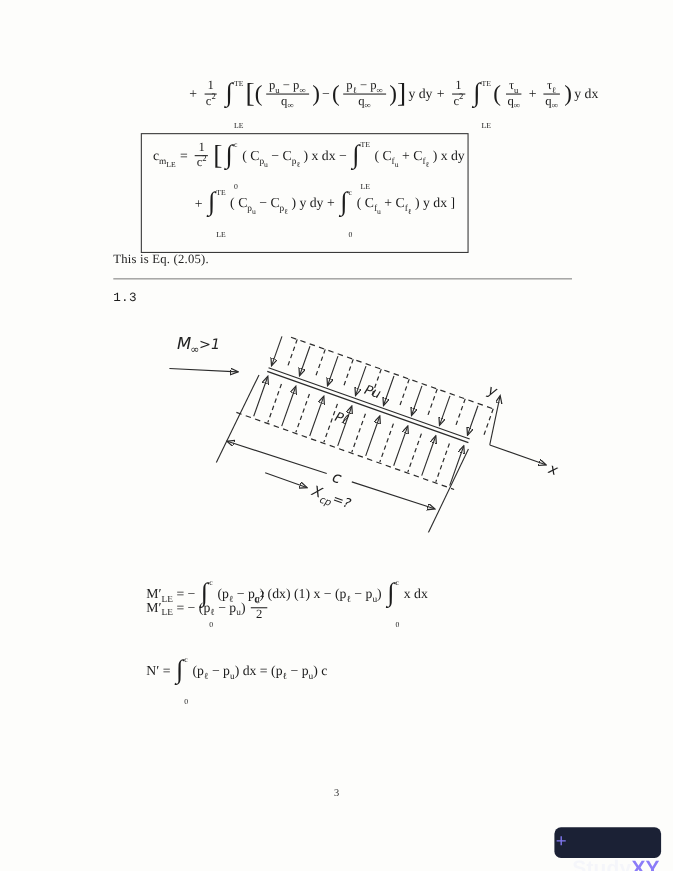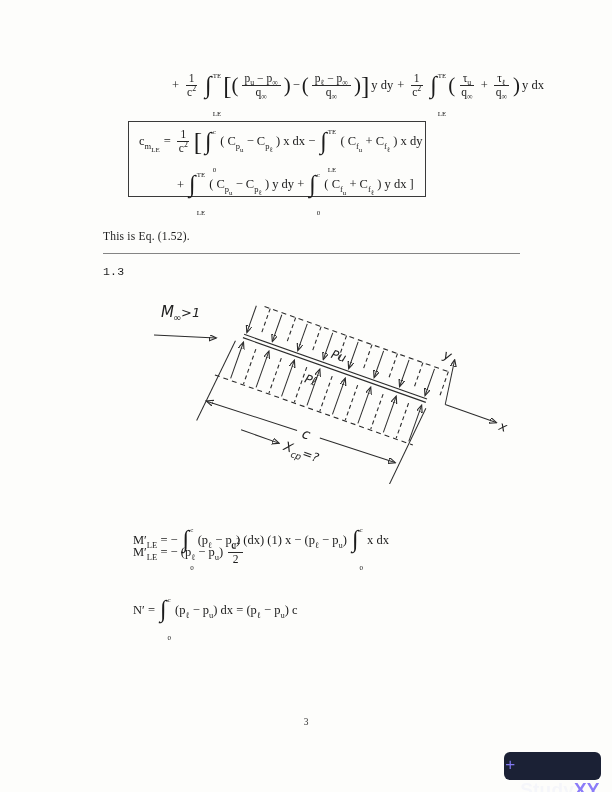--- a/index.html
+++ b/index.html
@@ -98,21 +98,21 @@
       </span>
     <span class="tk">+</span>
     <span class="frac">
         <span class="fn">τ<sub>ℓ</sub></span>
         <span class="fd">q<sub>∞</sub></span>
       </span>
     <span class="pbig">)</span>
     <span class="tk">y dx</span>
   </div>
 
-  <div class="eqbox" style="left:128px; top:121px; width:298px; height:76px;">
+  <div class="eqbox" style="left:128px; top:121px; width:298px; height:109px;">
     <div class="math" style="left:8px; top:6px;">
       <span class="tk">c<sub>m<sub>LE</sub></sub></span>
       <span class="tk">=</span>
       <span class="frac">
           <span class="fn">1</span>
           <span class="fd">c<sup>2</sup></span>
         </span>
       <span class="bbig">[</span>
       <span class="intw">
           <span class="int-s">∫</span>
@@ -145,21 +145,21 @@
           <span class="int-s">∫</span>
           <span class="lims">
             <span>c</span>
             <span>0</span>
           </span>
         </span>
       <span class="tk">( C<sub>f<sub>u</sub></sub> + C<sub>f<sub>ℓ</sub></sub> )  y dx ]</span>
     </div>
   </div>
 
-  <div class="note" style="left:103px; top:230px;">This is Eq. (1.52).</div>
+  <div class="note" style="left:103px; top:230px;">This is Eq. (2.05).</div>
   <div class="divider" style="left:103px; top:253px; width:417px;"></div>
   <div class="section" style="left:103px; top:265px;font-family:Liberation Mono, monospace;">1.3</div>
 
   <svg class="diagram" style="left:118px; top:292px;" width="420" height="192" viewBox="0 0 420 192">
     <defs>
       <marker id="ah" markerWidth="8" markerHeight="7" refX="6.5" refY="3" orient="auto" markerUnits="userSpaceOnUse">
         <path d="M0,0 L7,3 L0,6 Z" fill="#2b2b2b" stroke="none"></path>
       </marker>
     </defs>
 

